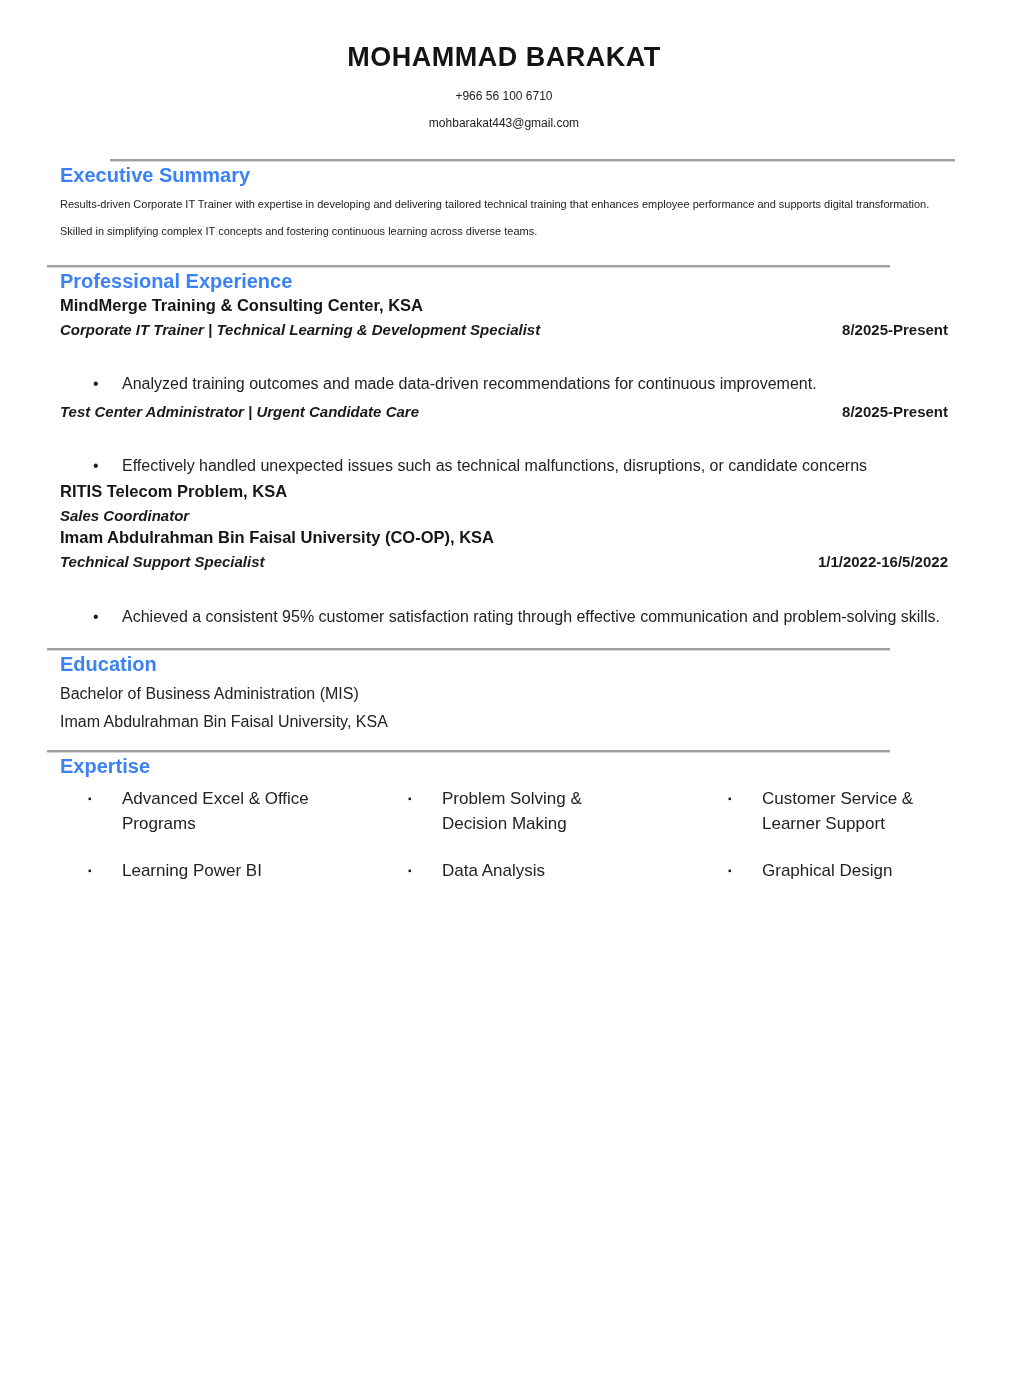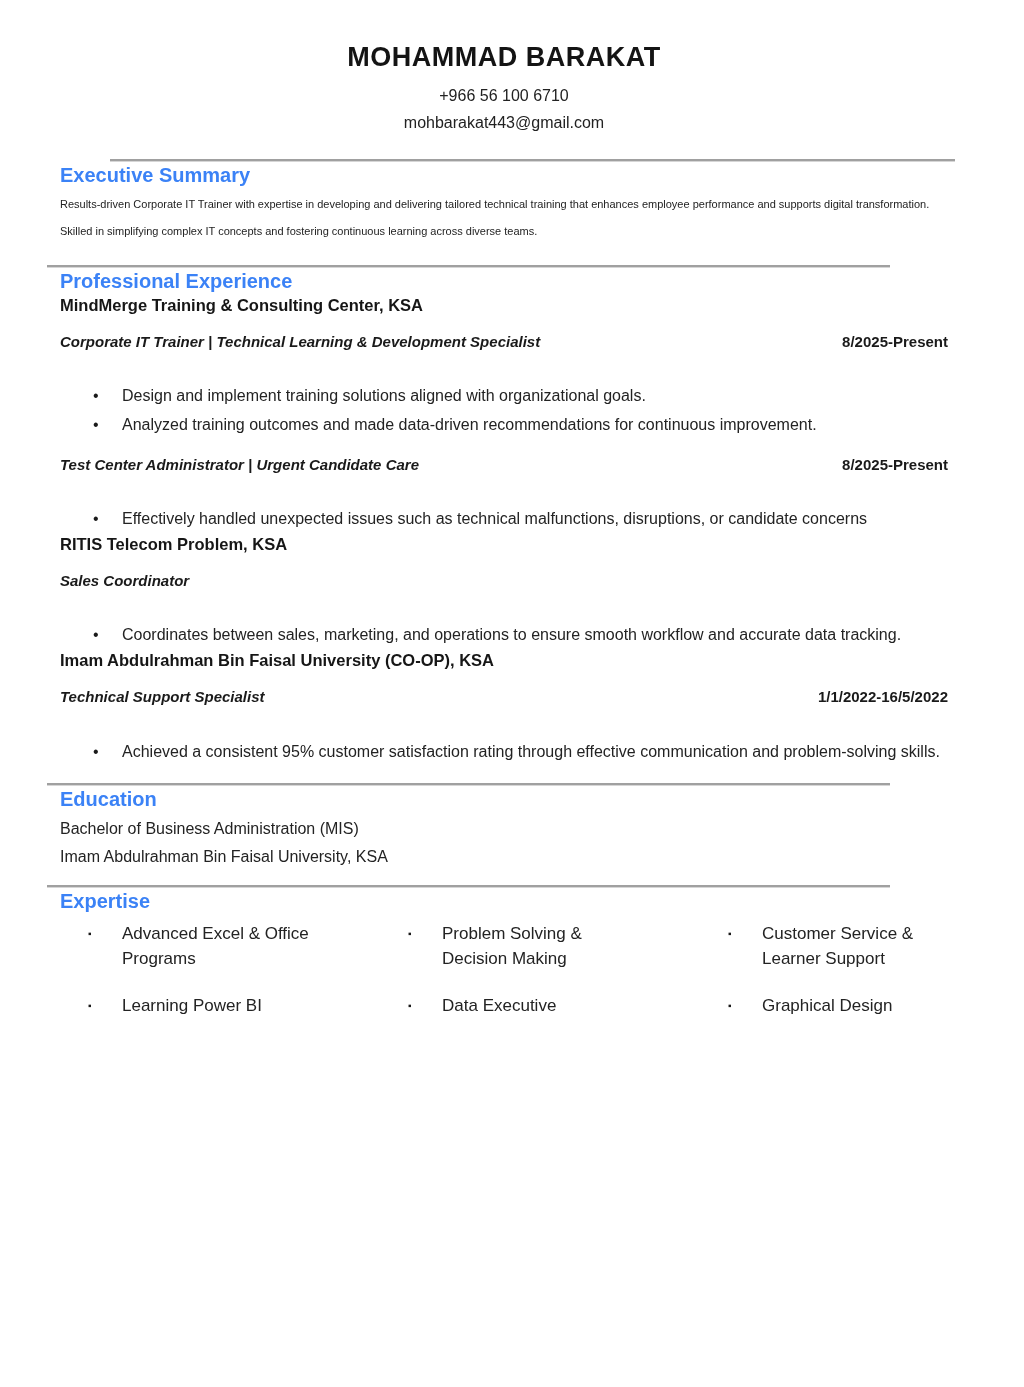--- a/index.html
+++ b/index.html
@@ -11,21 +11,21 @@
     color: #1d1d1d;
     -webkit-font-smoothing: antialiased;
   }
   .page { padding: 42px 76px 0 60px; }
 
   .name {
     margin: 0; text-align: center;
     font-size: 27px; font-weight: 700; letter-spacing: 0.5px;
     line-height: 30px; color: #141414;
   }
-  .contact { text-align: center; font-size: 16px; color: #222; }
+  .contact { text-align: center; font-size: 12px; color: #222; }
   .phone { margin-top: 14px; line-height: 20px; }
   .email { margin-top: 7px;  line-height: 20px; }
 
   .rule { height: 3px; background: #a0a0a0; border-bottom: 1px solid #d6d6d6; }
   .rule-header  { margin: 26px 0 0 50px; width: 845px; }
   .rule-section { margin-left: -13px; width: 843px; }
   .rule-2 { margin-top: 20px; }
   .rule-3 { margin-top: 17px; }
   .rule-4 { margin-top: 14px; }
 
@@ -46,21 +46,21 @@
   h3.company {
     margin: 0; font-size: 16.5px; font-weight: 700;
     line-height: 22px; color: #161616;
   }
   .co-1 { margin-top: 9px; }
   .co-2 { margin-top: 26px; }
   .co-3 { margin-top: 25px; }
   .co-4 { margin-top: 26px; }
 
   .role-row {
-    margin-top: 16px;
+    margin-top: 4px;
     display: flex; justify-content: space-between; align-items: baseline;
     line-height: 20px;
   }
   .role  { font-size: 15px; font-weight: 700; font-style: italic; color: #1a1a1a; }
   .dates { font-size: 15px; font-weight: 700; color: #1a1a1a; white-space: nowrap; }
 
   ul.bullets { list-style: none; margin: 29px 0 0 0; padding: 0; }
   ul.mt-30 { margin-top: 30px; }
   ul.bullets li {
     position: relative; padding-left: 62px;
@@ -107,40 +107,36 @@
   <div class="rule rule-section rule-2"></div>
 
   <h2 class="section-title mt-exp">Professional Experience</h2>
 
   <h3 class="company co-1">MindMerge Training &amp; Consulting Center, KSA</h3>
   <div class="role-row">
     <span class="role">Corporate IT Trainer | Technical Learning &amp; Development Specialist</span>
     <span class="dates">8/2025-Present</span>
   </div>
   <ul class="bullets">
-    <li>Design and implement training solutions aligned with organizational goals.</li>
     <li>Analyzed training outcomes and made data-driven recommendations for continuous improvement.</li>
   </ul>
 
   <div class="role-row">
     <span class="role">Test Center Administrator | Urgent Candidate Care</span>
     <span class="dates">8/2025-Present</span>
   </div>
   <ul class="bullets">
     <li>Effectively handled unexpected issues such as technical malfunctions, disruptions, or candidate concerns</li>
   </ul>
 
   <h3 class="company co-3">RITIS Telecom Problem, KSA</h3>
   <div class="role-row">
     <span class="role">Sales Coordinator</span>
     <span class="dates"></span>
   </div>
-  <ul class="bullets">
-    <li>Coordinates between sales, marketing, and operations to ensure smooth workflow and accurate data tracking.</li>
-  </ul>
 
   <h3 class="company co-4">Imam Abdulrahman Bin Faisal University (CO-OP), KSA</h3>
   <div class="role-row">
     <span class="role">Technical Support Specialist</span>
     <span class="dates">1/1/2022-16/5/2022</span>
   </div>
   <ul class="bullets mt-30">
     <li>Achieved a consistent 95% customer satisfaction rating through effective communication and problem-solving skills.</li>
   </ul>
 
@@ -164,21 +160,21 @@
     <div class="skill">
       <span class="sq">▪</span>
       <span class="skill-text">Customer Service &amp; Learner Support</span>
     </div>
     <div class="skill">
       <span class="sq">▪</span>
       <span class="skill-text">Learning Power BI</span>
     </div>
     <div class="skill">
       <span class="sq">▪</span>
-      <span class="skill-text">Data Executive</span>
+      <span class="skill-text">Data Analysis</span>
     </div>
     <div class="skill">
       <span class="sq">▪</span>
       <span class="skill-text">Graphical Design</span>
     </div>
   </div>
 
 </div>
 
 </body></html>

